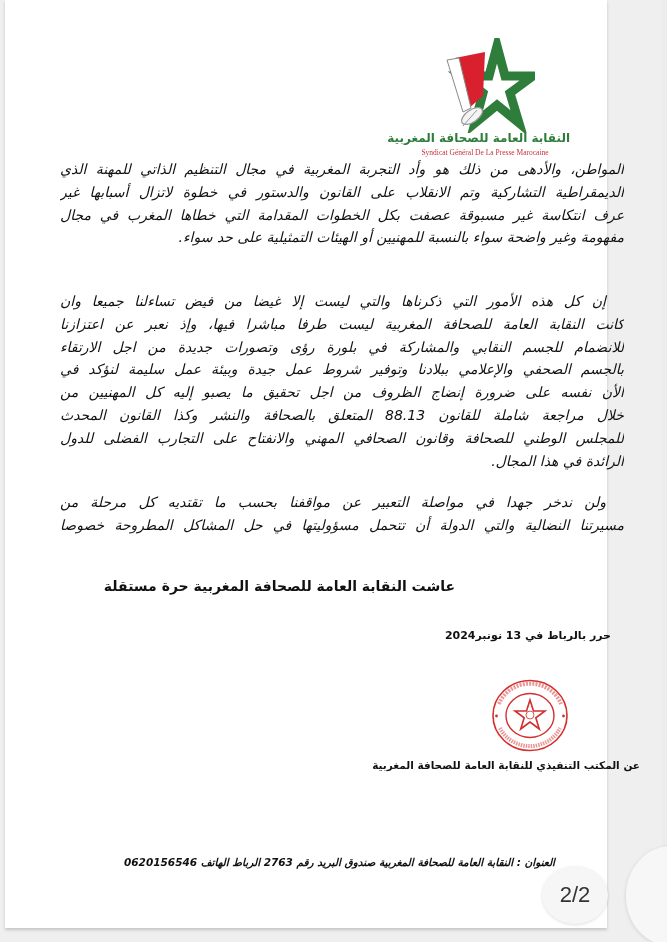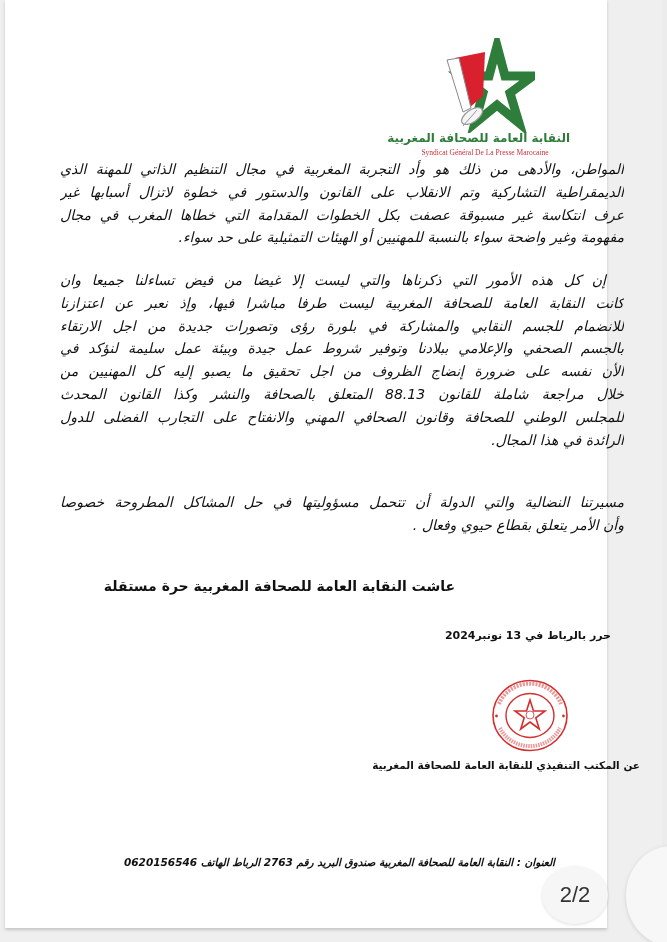--- a/index.html
+++ b/index.html
@@ -24,21 +24,21 @@
     color:#c8313b; font-size:7.5px; font-family:"Liberation Serif", serif; white-space:nowrap;
   }
   .body-text {
     position:absolute; left:55px; width:564px; direction:rtl; text-align:justify;
     font-family:"DejaVu Sans", sans-serif; font-size:14px; line-height:22.8px;
     color:#111; font-style:italic;
   }
   .body-text .line { display:block; white-space:nowrap; text-align-last:justify; height:22.8px; overflow:hidden; }
   .body-text .line.last { text-align-last:right; }
   .p1 { top:158px; }
-  .p2 { top:269px; }
+  .p2 { top:290px; }
   .p3 { top:491px; }
   .slogan {
     position:absolute; left:150px; top:578px; width:300px; direction:rtl; text-align:right;
     font-weight:bold; font-size:14px; color:#111; white-space:nowrap;
   }
   .date-line {
     position:absolute; left:450px; top:629px; width:156px; direction:rtl; text-align:right;
     font-weight:bold; font-size:11px; color:#111; white-space:nowrap;
   }
   .stamp { position:absolute; left:485px; top:678px; width:80px; height:75px; }
@@ -89,22 +89,22 @@
     <span class="line">كانت النقابة العامة للصحافة المغربية ليست طرفا مباشرا فيها، وإذ نعبر عن اعتزازنا</span>
     <span class="line">للانضمام للجسم النقابي والمشاركة في بلورة رؤى وتصورات جديدة من اجل الارتقاء</span>
     <span class="line">بالجسم الصحفي والإعلامي ببلادنا وتوفير شروط عمل جيدة وبيئة عمل سليمة لنؤكد في</span>
     <span class="line">الأن نفسه على ضرورة إنضاج الظروف من اجل تحقيق ما يصبو إليه كل المهنيين من</span>
     <span class="line">خلال مراجعة شاملة للقانون 88.13 المتعلق بالصحافة والنشر وكذا القانون المحدث</span>
     <span class="line">للمجلس الوطني للصحافة وقانون الصحافي المهني والانفتاح على التجارب الفضلى للدول</span>
     <span class="line last">الرائدة في هذا المجال.</span>
   </div>
 
   <div class="body-text p3">
+    <span class="line" style="padding-right:18px">ولن ندخر جهدا في مواصلة التعبير عن مواقفنا  بحسب ما تقتديه كل مرحلة من</span>
     <span class="line">مسيرتنا النضالية والتي الدولة أن تتحمل مسؤوليتها في حل المشاكل المطروحة خصوصا</span>
-    <span class="line last">وأن الأمر يتعلق بقطاع حيوي وفعال .</span>
   </div>
 
   <div class="slogan">عاشت النقابة العامة للصحافة المغربية حرة  مستقلة</div>
   <div class="date-line">حرر بالرباط في  13 نونبر2024</div>
 
   <svg class="stamp" viewBox="0 0 80 75">
     <ellipse cx="40" cy="37.5" rx="37" ry="35" fill="none" stroke="#d32f2f" stroke-width="1.6"></ellipse>
     <ellipse cx="40" cy="37.5" rx="24" ry="22" fill="none" stroke="#d32f2f" stroke-width="1.4"></ellipse>
     <polygon points="40,22 43.5,33 55,33 45.8,39.8 49.3,51 40,44 30.7,51 34.2,39.8 25,33 36.5,33" fill="none" stroke="#d32f2f" stroke-width="1.6" stroke-linejoin="miter"></polygon>
     <circle cx="40" cy="37" r="4" fill="none" stroke="#d32f2f" stroke-width="0.8"></circle>

